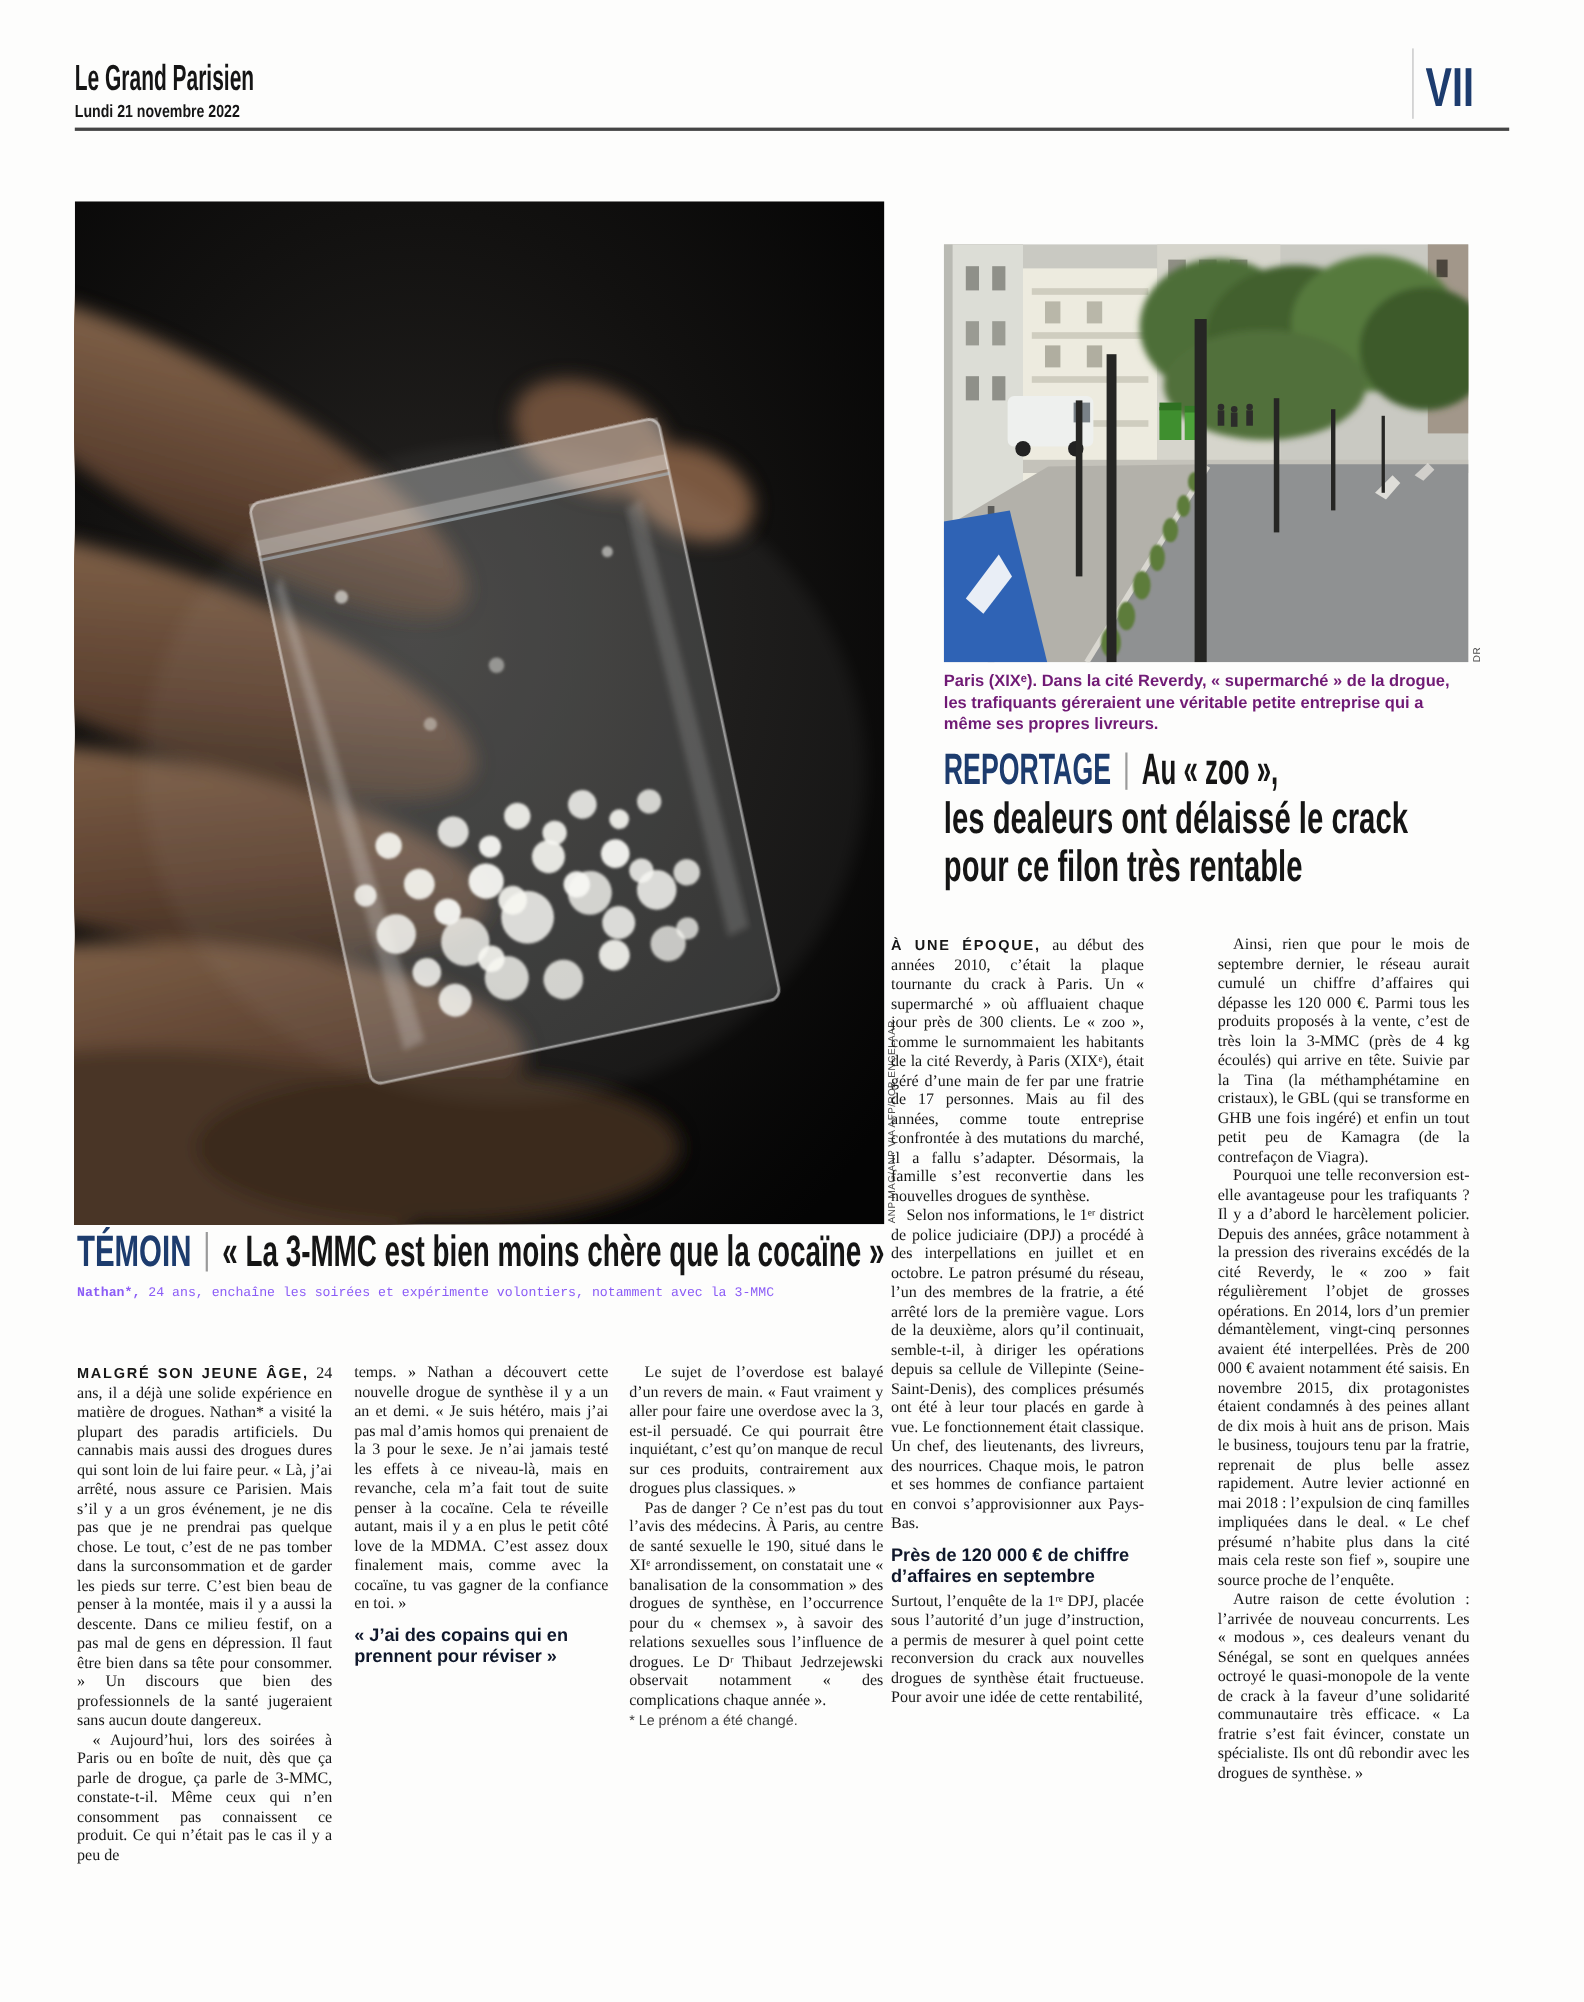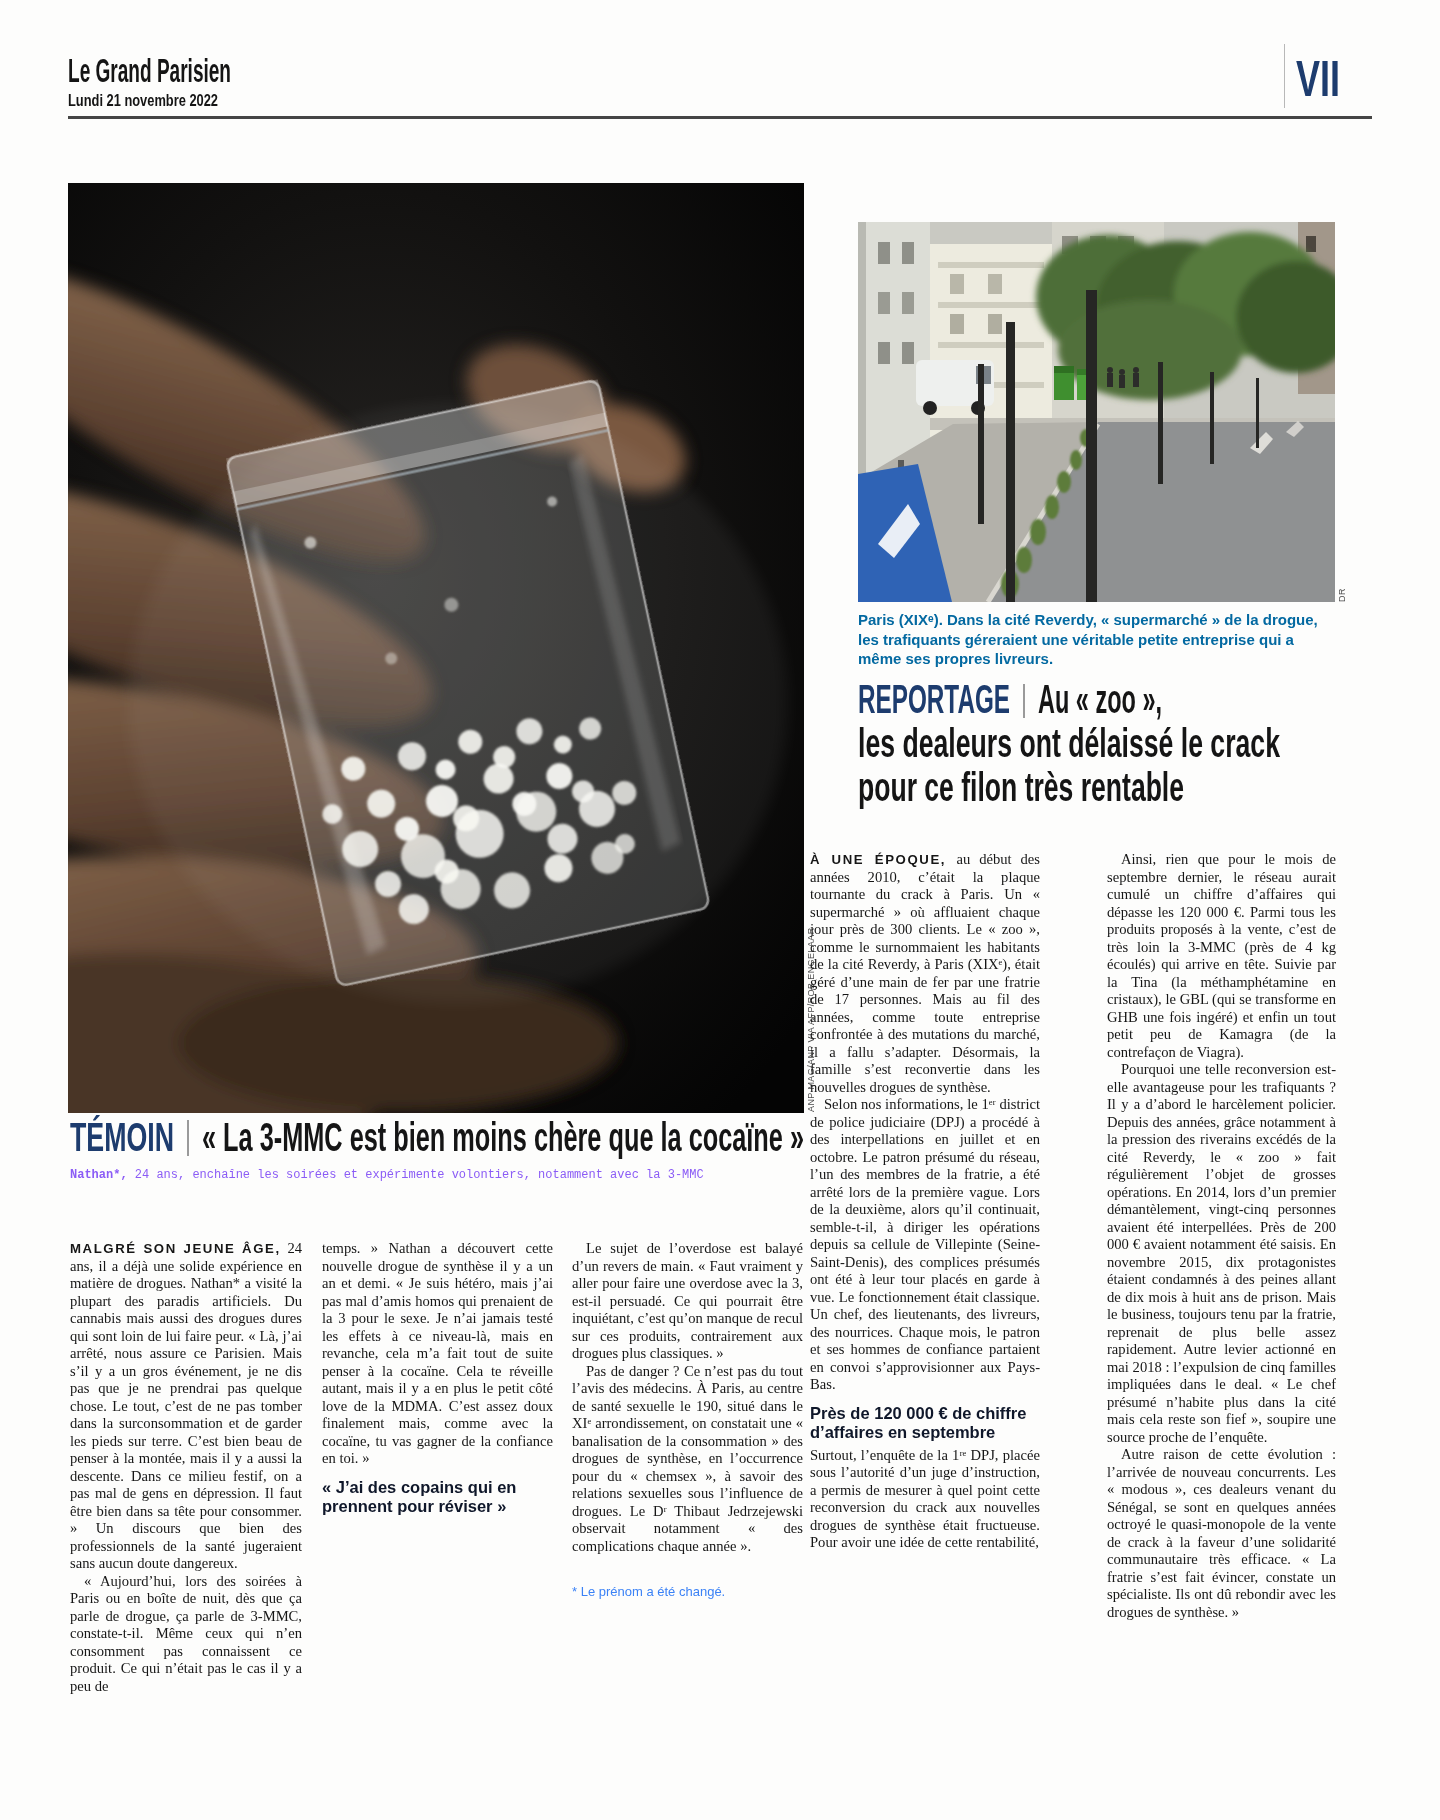--- a/index.html
+++ b/index.html
@@ -18,21 +18,21 @@
   .photo{display:block;}
   .vcredit{
     writing-mode:vertical-rl;transform:rotate(180deg);
     font-family:"Liberation Sans",sans-serif;font-size:9px;color:#4a4a4a;
     letter-spacing:.4px;white-space:nowrap;
   }
 
   
   .caption{
     width:477px;font-family:"Liberation Sans",sans-serif;font-weight:bold;
-    font-size:15px;line-height:19.5px;color:#0369a1;
+    font-size:15px;line-height:19.5px;color:#701a75;
   }
   .byline{
     width:740px;font-family:Liberation Mono, monospace;font-size:12px;color:#8b5cf6;
     white-space:nowrap;
   }
   .byline .byline-name{font-weight:bold;}
 
   
   svg text.hl{font-family:"Liberation Sans",sans-serif;font-weight:bold;fill:#151515;}
   svg text.kick{font-family:"Liberation Sans",sans-serif;font-weight:bold;}
@@ -48,21 +48,21 @@
     font-family:"Liberation Sans",sans-serif;font-weight:bold;
     font-size:13.2px;letter-spacing:1.6px;
   }
   .col p.subhead{
     font-family:"Liberation Sans",sans-serif;font-weight:bold;
     font-size:16.5px;line-height:19px;text-align:left;text-indent:0;
     margin:10px 0 5px 0;color:#0f172a;
   }
   .col p.footnote{
     font-family:"Liberation Sans",sans-serif;font-size:13px;text-align:left;
-    margin-top:28px;color:#3b82f6;
+    color:#404040;
   }
 </style>
 </head>
 <body>
 
 <svg class="abs" style="left:68px;top:50px;" width="300" height="62">
   <text x="0" y="32" class="hl" font-size="33" textLength="163" lengthAdjust="spacingAndGlyphs">Le Grand Parisien</text>
   <text x="0" y="56" class="hl" font-size="16" textLength="150" lengthAdjust="spacingAndGlyphs">Lundi 21 novembre 2022</text>
 </svg>
 

